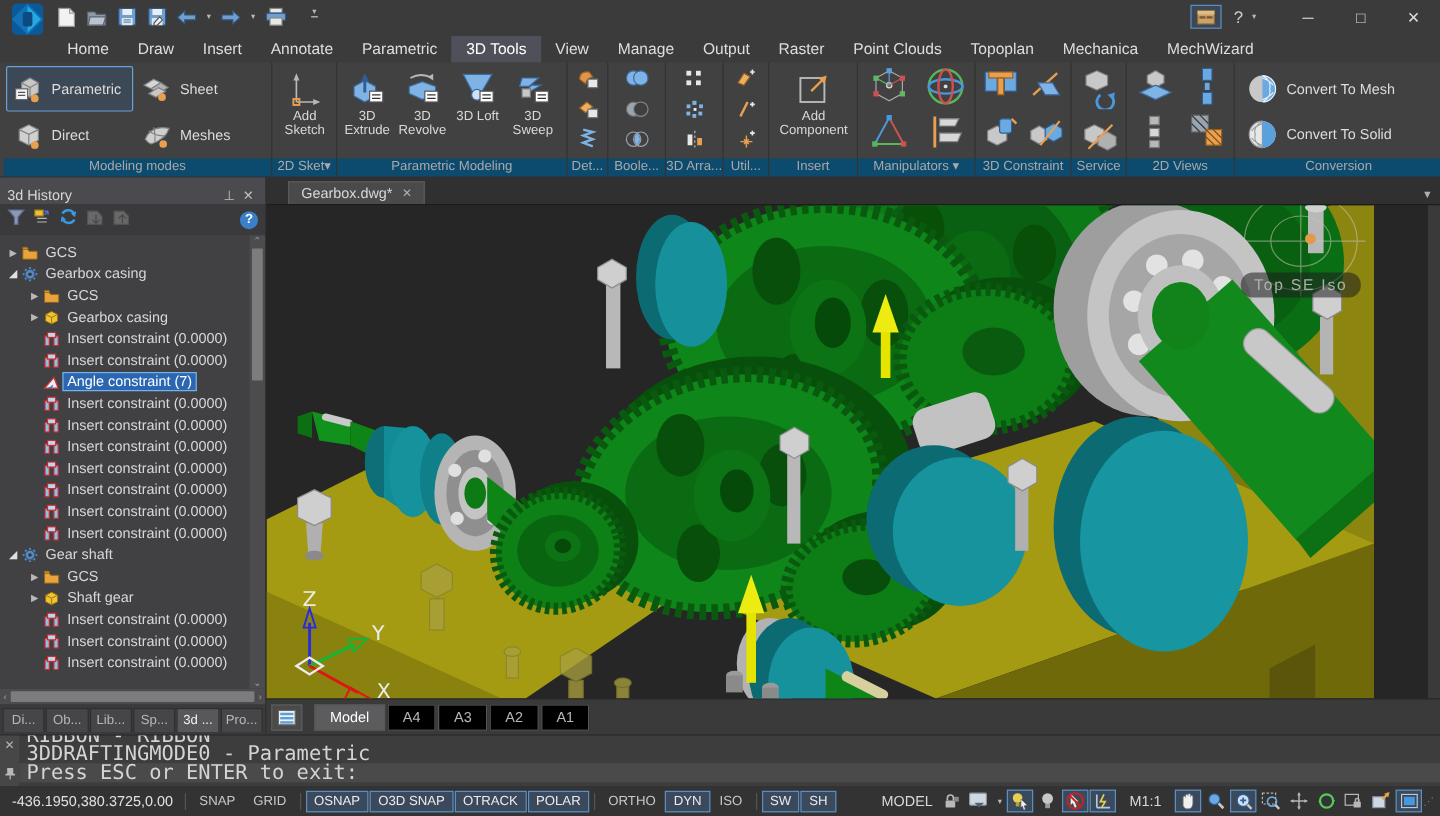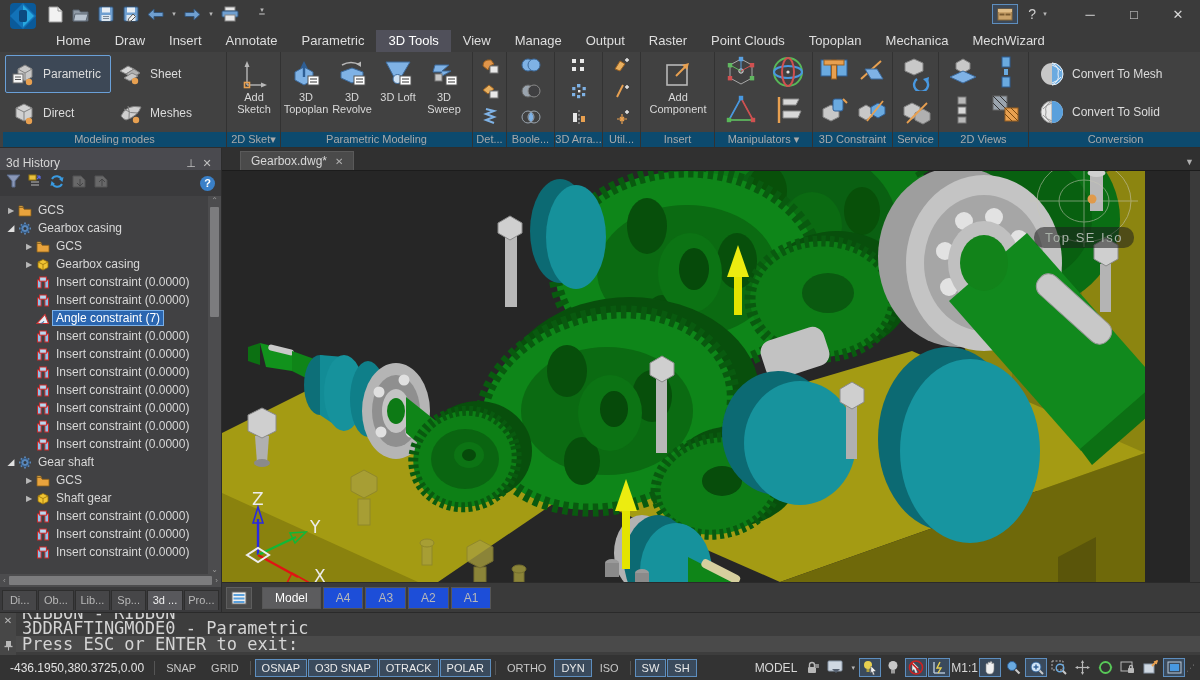--- a/index.html
+++ b/index.html
@@ -56,38 +56,38 @@
 
 .docarea{flex:1;display:flex;flex-direction:column;background:#303030}
 .doctabs{height:22px;display:flex;align-items:flex-end;background:#303030;position:relative}
 .doctab{margin-left:18px;height:19px;display:flex;align-items:center;gap:8px;background:#4a4a4a;border:1px solid #5a5a5a;border-bottom:none;padding:0 10px;font-size:12px;color:#d8d8d8}
 .doctab .x{font-size:10px;color:#b0b0b0}
 .ribcaret{position:absolute;right:6px;bottom:3px;font-size:9px;color:#b0b0b0}
 .viewport{height:412px;position:relative;background:#262626;border-top:1px solid #1c1c1c}
 .viewport svg{display:block}
 .layoutbar{height:30px;background:#3a3a3a;display:flex;align-items:center;gap:2px;padding-left:4px;border-top:1px solid #2a2a2a}
 .sheeticon{width:26px;height:22px;background:#4a4a4a;border:1px solid #5e5e5e;display:flex;align-items:center;justify-content:center;margin-right:8px}
-.ltab{height:22px;line-height:21px;padding:0 12px;font-size:12px;color:#b8b8b8;background:#1d4ed8;border:1px solid #565656}
+.ltab{height:22px;line-height:21px;padding:0 12px;font-size:12px;color:#b8b8b8;background:#000000;border:1px solid #565656}
 .ltab.active{background:#5c5c5e;color:#ffffff}
 
 .cmd{position:absolute;top:612px;left:0;right:0;height:43px;background:#3d3d3d;display:flex;border-top:1px solid #2a2a2a}
 .cmdgut{width:16px;background:#474747;display:flex;flex-direction:column;align-items:center;justify-content:space-between;padding:2px 0;color:#b8b8b8;font-size:10px}
 .cmdbody{flex:1;overflow:hidden;font-family:"DejaVu Sans Mono",monospace;font-size:17px;color:#d4d4d4}
 .cmdhist{margin-top:-7px;line-height:15px;padding-left:6px}
 .cmdprompt{background:#4a4a4a;line-height:16px;padding-left:6px}
 
 .status{position:absolute;bottom:0;left:0;right:0;height:25px;background:#333333;display:flex;align-items:center;font-size:11px;color:#c8c8c8;padding:0 4px;gap:1px}
 .coords{font-size:12px;color:#e2e2e2;padding:0 6px;white-space:nowrap}
 .tg{height:18px;line-height:16px;padding:0 6px;border:1px solid transparent;white-space:nowrap}
 .tg.on{border-color:#5d8ebf;background:#3a4a5c;color:#eaeaea}
 .sbsep{width:1px;height:14px;background:#555;margin:0 3px}
 .sbi{width:22px;height:19px;display:flex;align-items:center;justify-content:center;border:1px solid transparent;flex:none}
 .sbi.on{border-color:#5d8ebf;background:#3a4a5c}
 .mlabel{padding:0 4px;font-size:12px;color:#d8d8d8}
-.mscale{padding:0 0;font-size:12px;color:#d8d8d8}
+.mscale{padding:0 10px;font-size:12px;color:#d8d8d8}
 .grip{color:#777;font-size:9px;letter-spacing:1px}
 </style>
 </head>
 <body>
 
 <div class="win">
 
   <div class="titlebar">
     <div class="logo">
       <svg width="30" height="30" viewBox="0 0 30 30">
@@ -249,21 +249,21 @@
         <span class="ic">
             <svg width="30" height="30" viewBox="0 0 30 30">
               <polygon points="4,13 13,8 22,13 22,21 13,26 4,21" fill="#7fb2e5" stroke="#3c6a9c"></polygon>
               <line x1="13" y1="18" x2="13" y2="6" stroke="#2e5e94" stroke-width="2.4"></line>
               <polygon points="13,2 9.5,9 16.5,9" fill="#2e5e94"></polygon>
               <rect x="17" y="17" width="11" height="9" fill="#fff" stroke="#555"></rect>
               <line x1="19" y1="20" x2="26" y2="20" stroke="#333"></line>
               <line x1="19" y1="23" x2="26" y2="23" stroke="#333"></line>
             </svg>
           </span>
-        <span>3D Topoplan</span>
+        <span>3D Extrude</span>
       </div>
       <div class="rbtn-lg">
         <span class="ic">
             <svg width="30" height="30" viewBox="0 0 30 30">
               <path d="M4 13 L15 9 L26 13 L26 19 L15 24 L4 19z" fill="#7fb2e5" stroke="#3c6a9c"></path>
               <path d="M5 6 Q14 1 23 6" fill="none" stroke="#b8b8b8" stroke-width="1.5"></path>
               <polygon points="24,8 24,2.5 19.5,5" fill="#b8b8b8"></polygon>
               <rect x="17" y="17" width="11" height="9" fill="#fff" stroke="#555"></rect>
               <line x1="19" y1="20" x2="26" y2="20" stroke="#333"></line>
               <line x1="19" y1="23" x2="26" y2="23" stroke="#333"></line>

